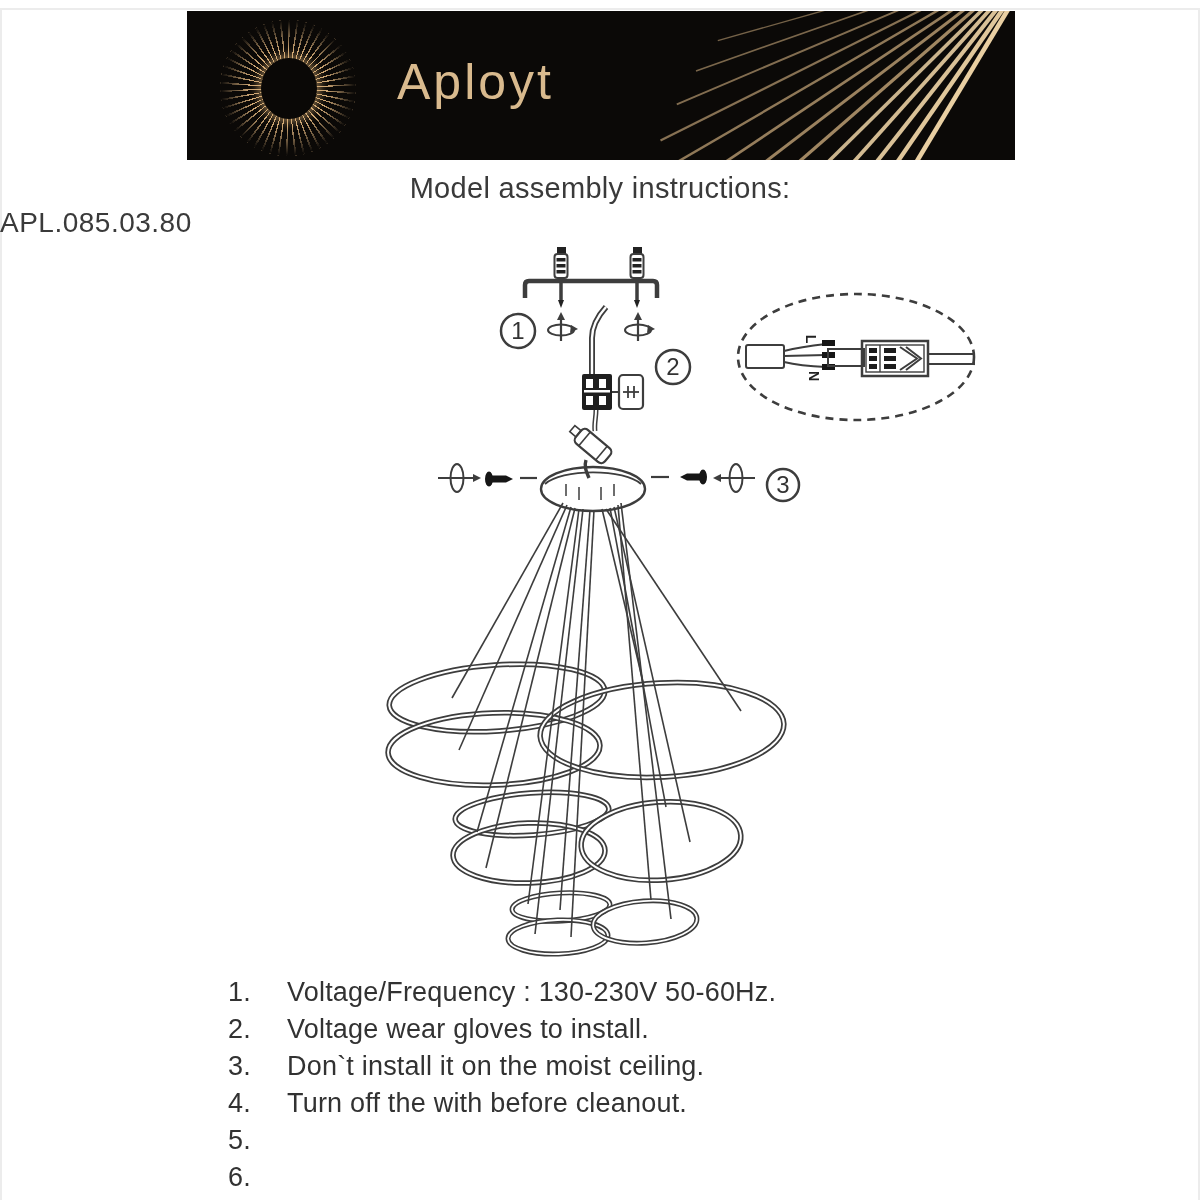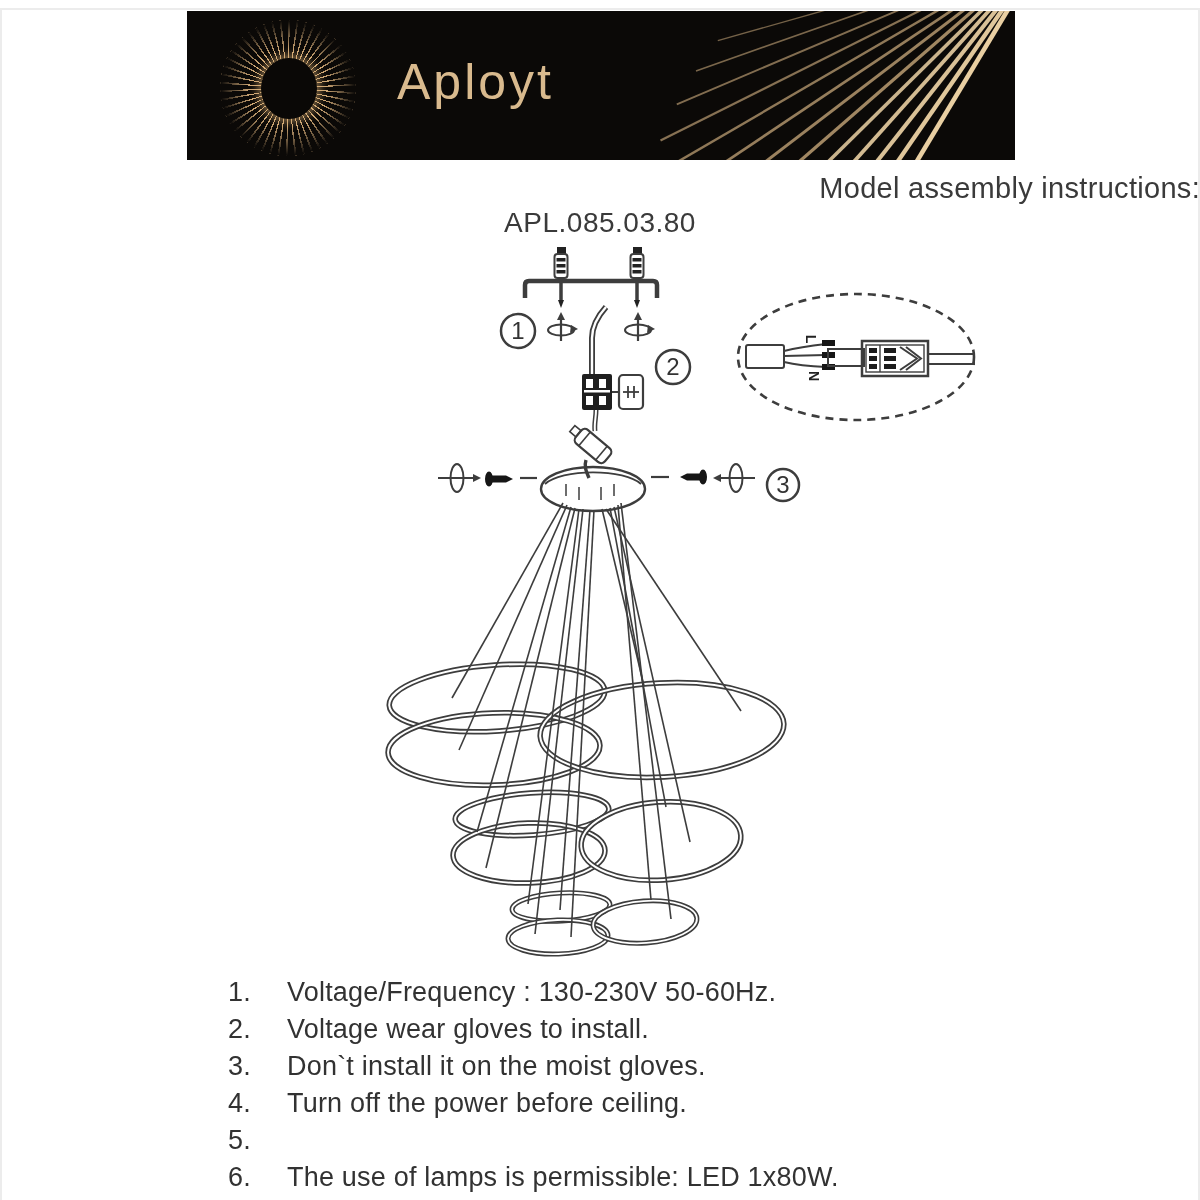--- a/index.html
+++ b/index.html
@@ -10,23 +10,23 @@
   .banner svg.rays{position:absolute;inset:0;}
   .starburst{position:absolute;left:33px;top:9px;width:136px;height:136px;border-radius:50%;
     background:repeating-conic-gradient(#cfa876 0deg 1.7deg, rgba(0,0,0,0) 1.7deg 7.2deg);}
   .starburst::before{content:'';position:absolute;inset:0;border-radius:50%;
     background:radial-gradient(circle, rgba(11,9,7,0) 0%, rgba(11,9,7,0) 40%, #0b0907 70%);}
   .starburst::after{content:'';position:absolute;left:30%;top:28%;width:41%;height:45%;border-radius:50%;
     background:#0a0806;box-shadow:0 0 10px 3px rgba(228,184,122,0.6);}
   .brand{position:absolute;left:210px;top:42px;font-size:50px;font-weight:400;color:#d9ba8e;
     letter-spacing:3px;}
   
-  .title1{position:absolute;left:0;top:164px;width:1200px;text-align:right;
+  .title1{position:absolute;left:0;top:164px;width:1200px;text-align:center;
     font-size:29px;color:#3a3a3a;font-weight:500;letter-spacing:.3px;}
-  .title2{position:absolute;left:0;top:199px;width:1200px;text-align:center;
+  .title2{position:absolute;left:0;top:199px;width:1200px;
     font-size:28px;color:#3a3a3a;font-weight:500;letter-spacing:.5px;}
   
   svg.diagram{position:absolute;left:0;top:230px;width:1200px;height:740px;}
   .ln{stroke:#3d3d3d;fill:none;}
   .stepnum{font-family:"Liberation Sans",sans-serif;font-size:24px;fill:#333;}
   
   .instructions{position:absolute;left:228px;top:966px;width:820px;}
   .instr-row{display:grid;grid-template-columns:59px auto;height:37px;align-items:center;
     font-size:27px;color:#323232;letter-spacing:.2px;}
 </style>
@@ -258,27 +258,26 @@
     <div class="instr-row">
       <span>1.</span>
       <span>Voltage/Frequency : 130-230V 50-60Hz.</span>
     </div>
     <div class="instr-row">
       <span>2.</span>
       <span>Voltage wear gloves to install.</span>
     </div>
     <div class="instr-row">
       <span>3.</span>
-      <span>Don`t install it on the moist gloves.</span>
+      <span>Don`t install it on the moist ceiling.</span>
     </div>
     <div class="instr-row">
       <span>4.</span>
-      <span>Turn off the power before ceiling.</span>
+      <span>Turn off the with before cleanout.</span>
     </div>
     <div class="instr-row">
       <span>5.</span>
     </div>
     <div class="instr-row">
       <span>6.</span>
-      <span>The use of lamps is permissible: LED 1x80W.</span>
     </div>
   </div>
 </div>
 
 </body></html>

